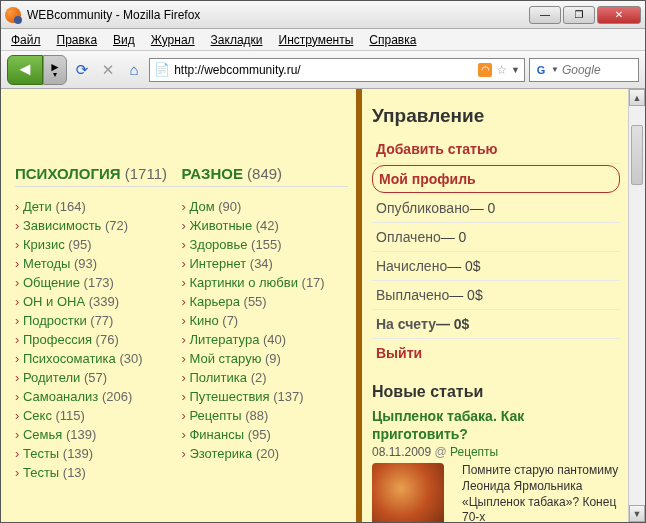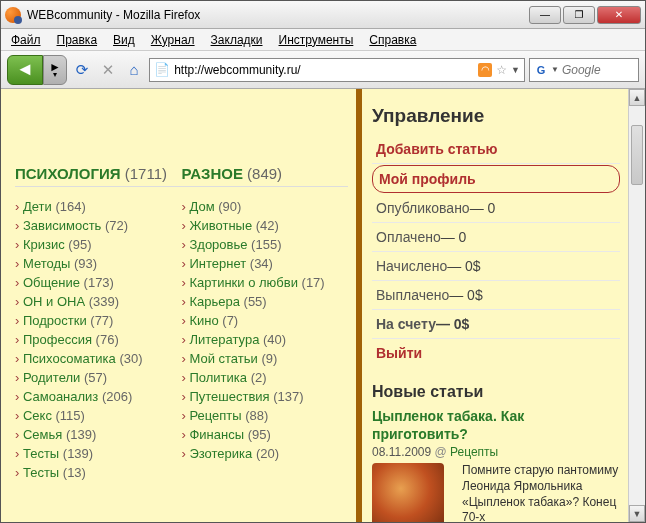--- a/index.html
+++ b/index.html
@@ -129,21 +129,21 @@
         <h2><span class="name">РАЗНОЕ</span> <span class="cnt">(849)</span></h2>
         <ul class="cat-list" id="col1">
             <li><a href="#">Дом</a><span class="cnt"> (90)</span></li>
             <li><a href="#">Животные</a><span class="cnt"> (42)</span></li>
             <li><a href="#">Здоровье</a><span class="cnt"> (155)</span></li>
             <li><a href="#">Интернет</a><span class="cnt"> (34)</span></li>
             <li><a href="#">Картинки о любви</a><span class="cnt"> (17)</span></li>
             <li><a href="#">Карьера</a><span class="cnt"> (55)</span></li>
             <li><a href="#">Кино</a><span class="cnt"> (7)</span></li>
             <li><a href="#">Литература</a><span class="cnt"> (40)</span></li>
-            <li><a href="#">Мой статьи</a><span class="cnt"> (9)</span></li>
+            <li><a href="#">Мой старую</a><span class="cnt"> (9)</span></li>
             <li><a href="#">Политика</a><span class="cnt"> (2)</span></li>
             <li><a href="#">Путешествия</a><span class="cnt"> (137)</span></li>
             <li><a href="#">Рецепты</a><span class="cnt"> (88)</span></li>
             <li><a href="#">Финансы</a><span class="cnt"> (95)</span></li>
             <li><a href="#">Эзотерика</a><span class="cnt"> (20)</span></li>
           </ul>
       </div>
     </div>
 
     <div class="sidebar">

